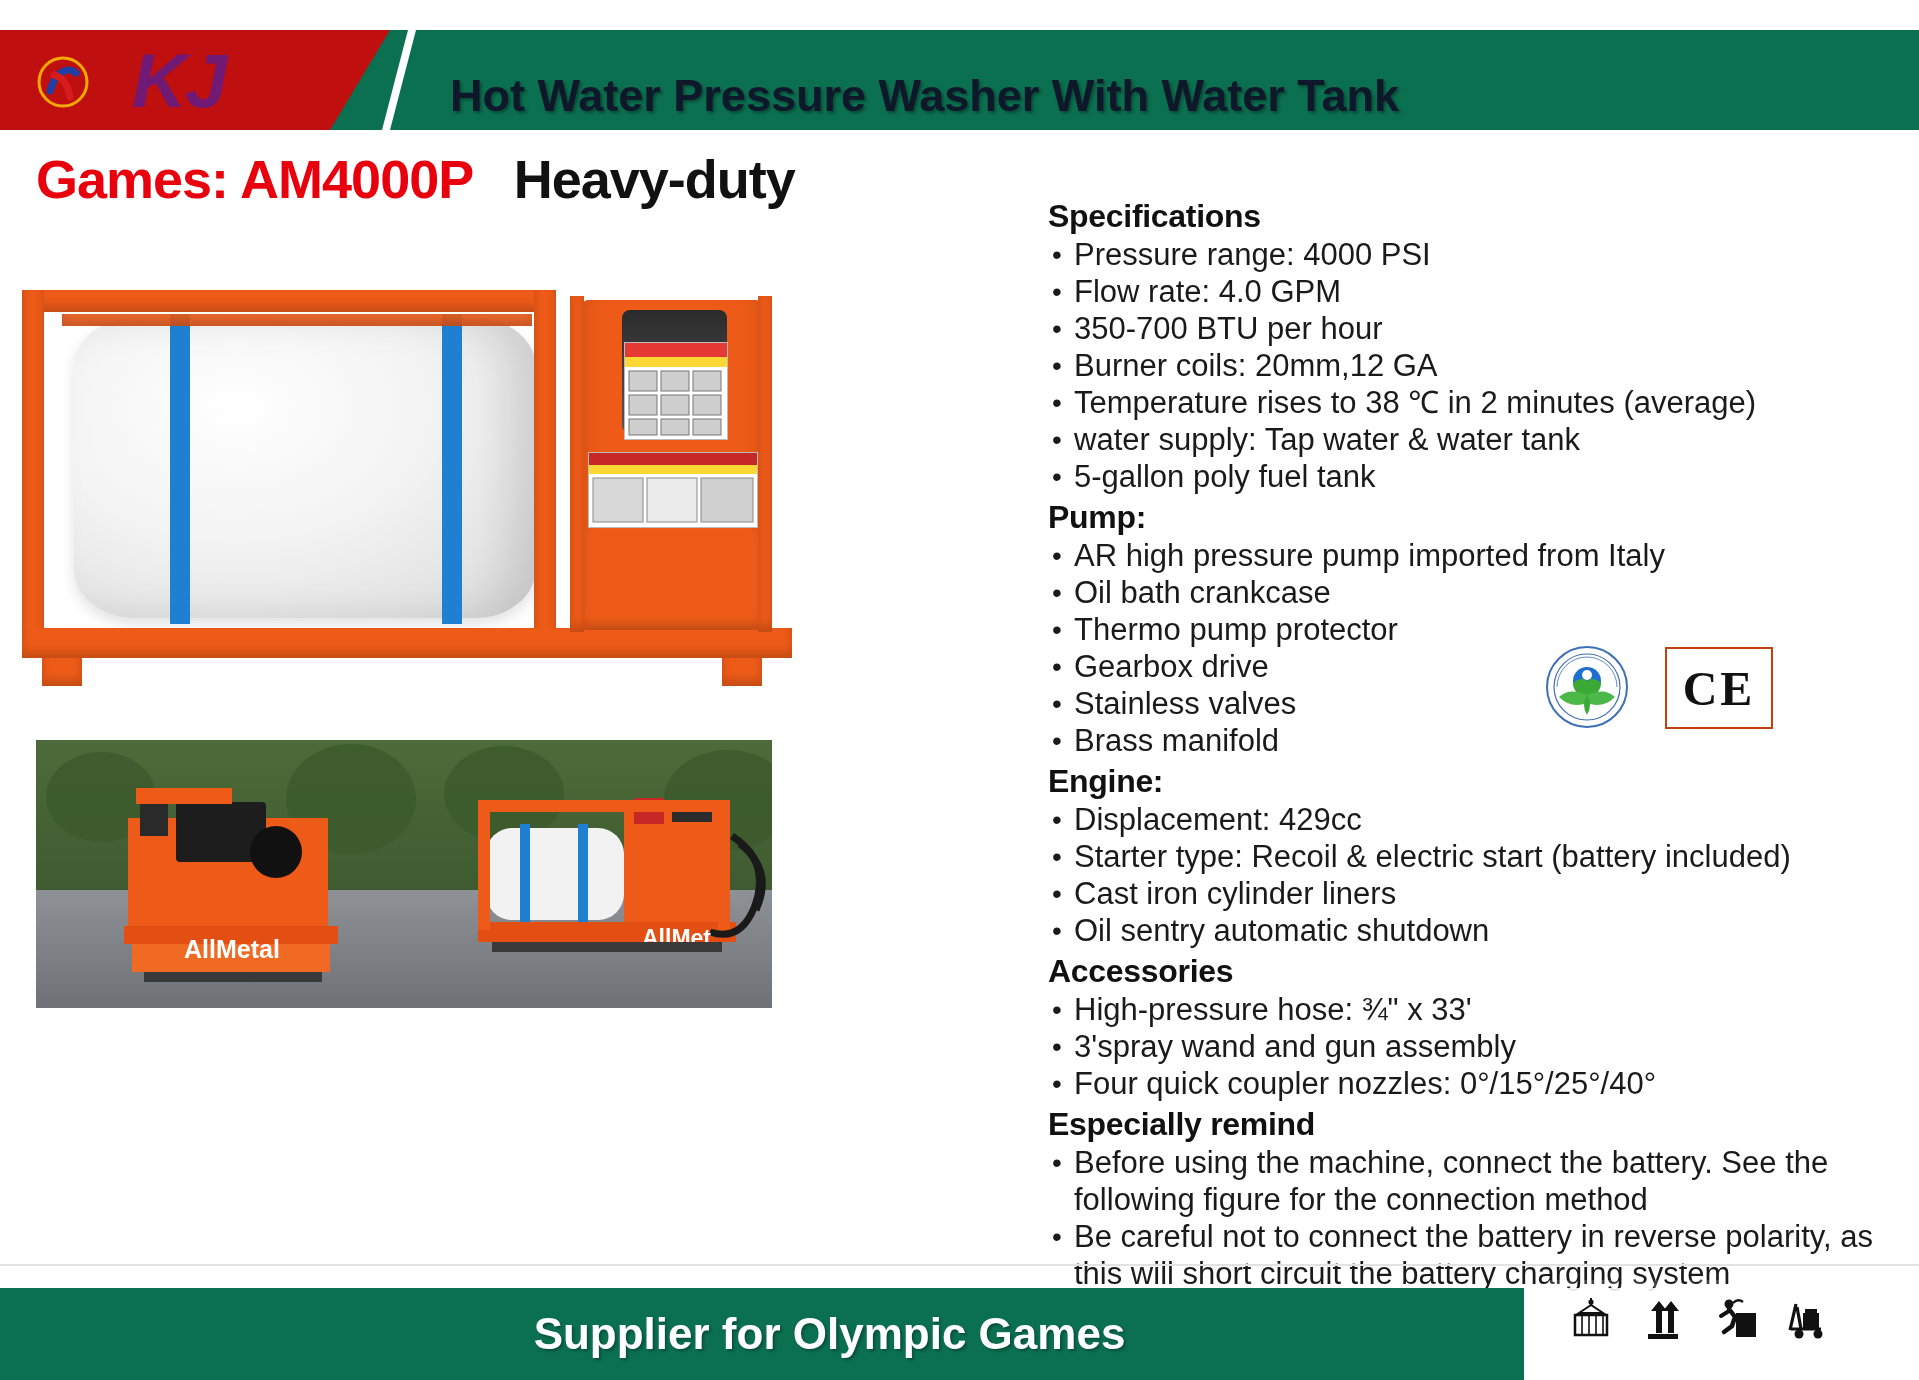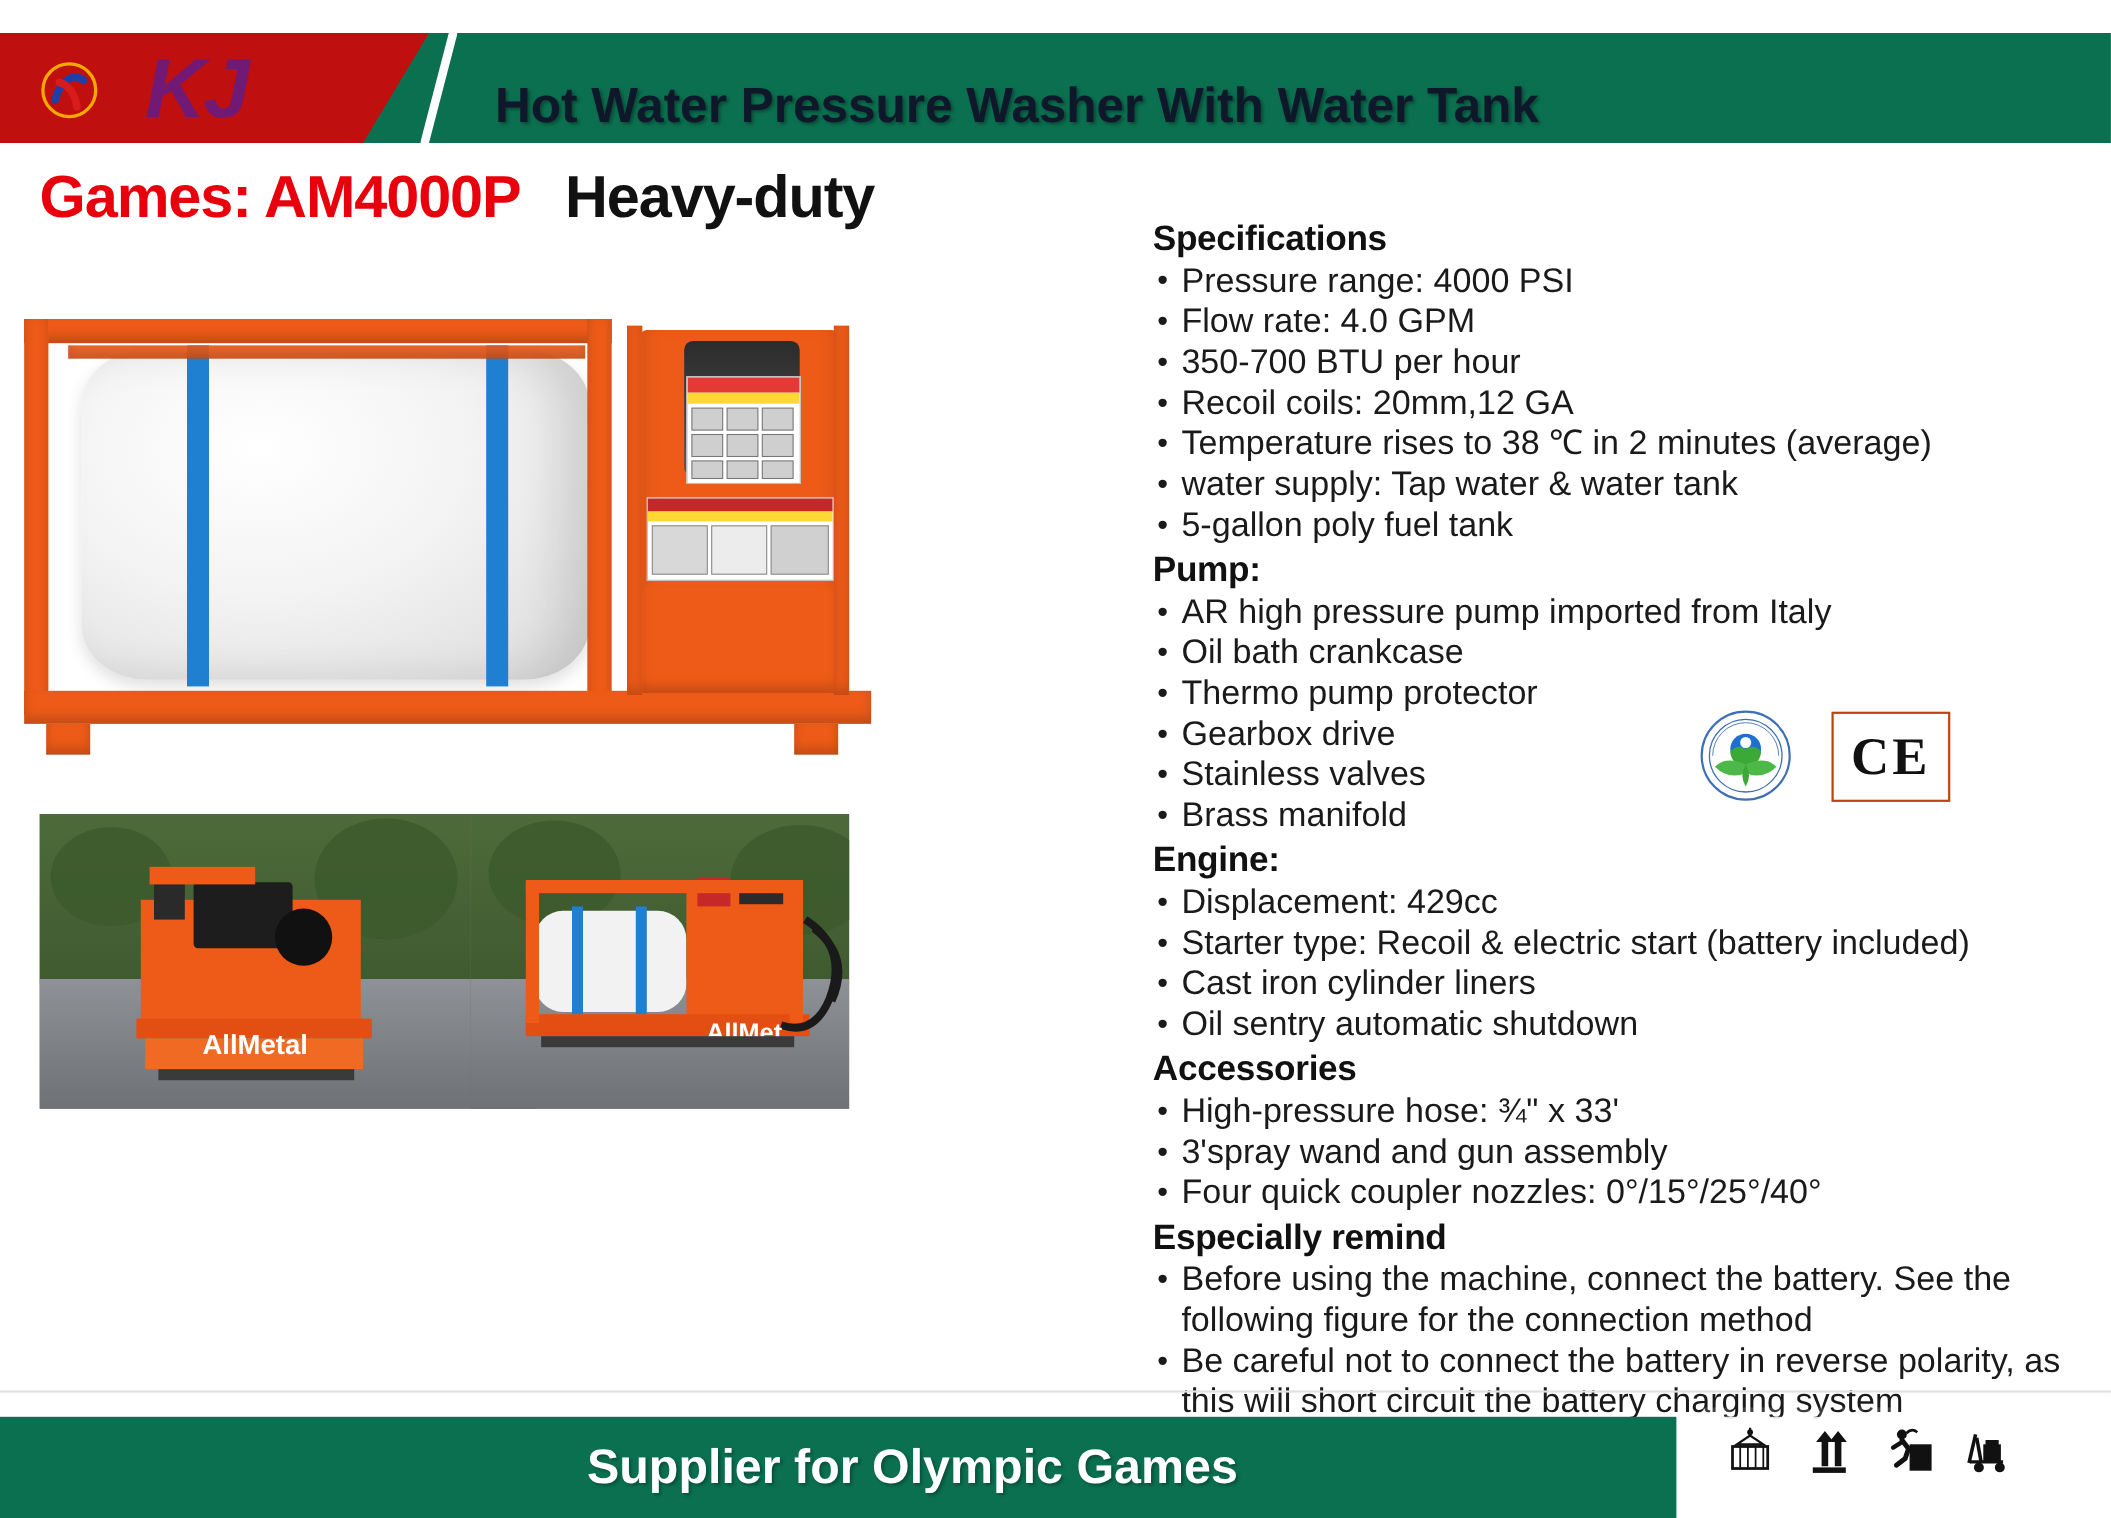--- a/index.html
+++ b/index.html
@@ -397,21 +397,21 @@
   </svg>
 </div>
 
 <div class="spec-col">
 
   <h2 class="sec-head">Specifications</h2>
   <ul class="bullets">
     <li>Pressure range: 4000 PSI</li>
     <li>Flow rate: 4.0 GPM</li>
     <li>350-700 BTU per hour</li>
-    <li>Recoil coils: 20mm,12 GA</li>
+    <li>Burner coils: 20mm,12 GA</li>
     <li>Temperature rises to 38 ℃ in 2 minutes (average)</li>
     <li>water supply: Tap water &amp; water tank</li>
     <li>5-gallon poly fuel tank</li>
   </ul>
 
   <h2 class="sec-head tight">Pump:</h2>
   <ul class="bullets">
     <li>AR high pressure pump imported from Italy</li>
     <li>Oil bath crankcase</li>
     <li>Thermo pump protector</li>

